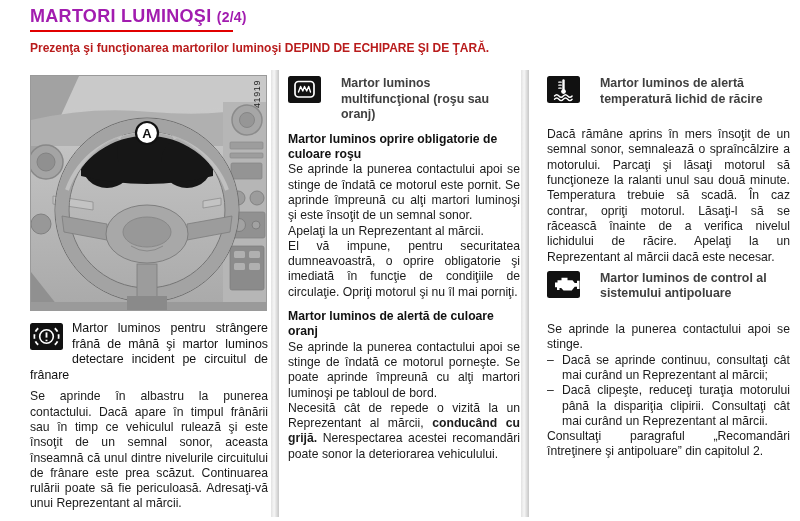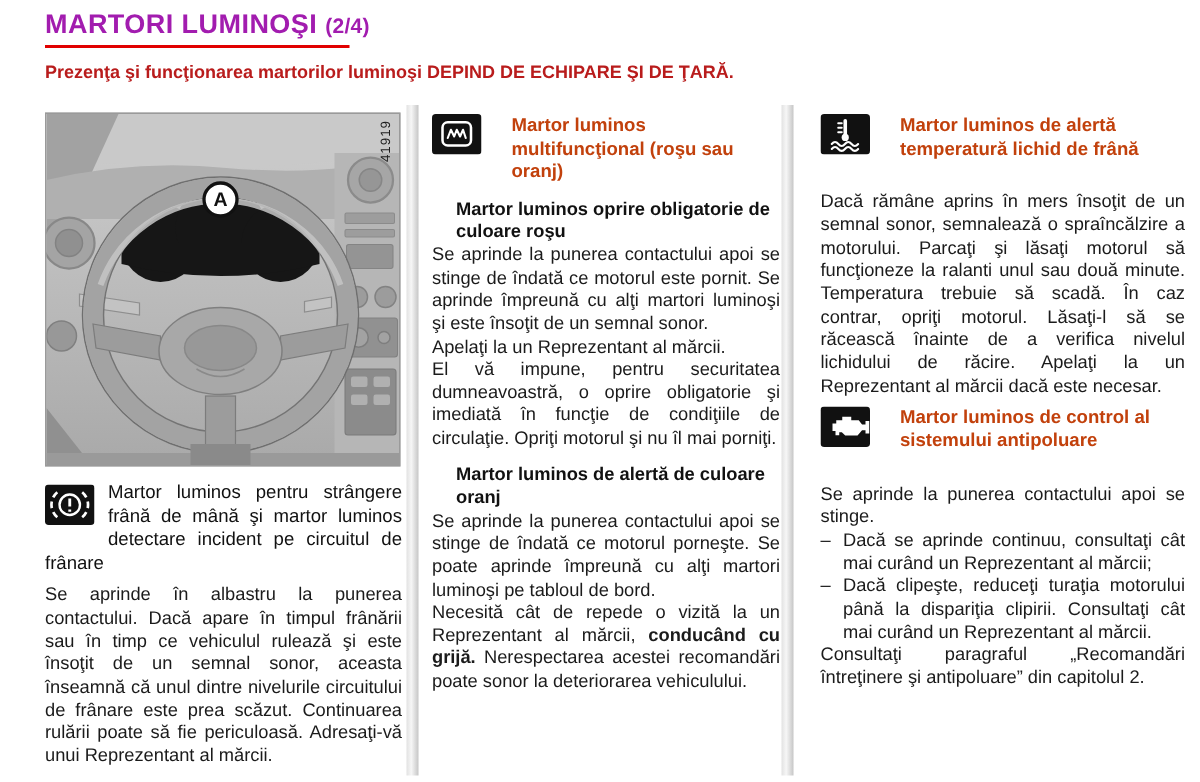--- a/index.html
+++ b/index.html
@@ -33,22 +33,22 @@
     font-size:9px;letter-spacing:.6px;color:#1c1c1c;}
 
   
   .tell-icon{display:block;width:33px;height:27px;flex:none;}
   .tell-icon svg{display:block;}
 
   
   .wrap-head{margin:0;font-size:12.4px;line-height:15.6px;font-weight:normal;text-align:justify;color:#111;}
   .wrap-head .tell-icon{float:left;margin:2px 9px 3px 0;}
   .head-row{display:flex;gap:20px;align-items:flex-start;margin:6px 0 0 0;}
-  .head-row .h{margin:0;font-size:12.4px;line-height:15.6px;font-weight:bold;text-align:left;color:#c2410c;}
-  .sub-head{font-weight:bold;text-align:left;margin:9px 0 0 16px;color:#111;}
+  .head-row .h{margin:0;font-size:12.4px;line-height:15.6px;font-weight:bold;text-align:left;color:#404040;}
+  .sub-head{font-weight:bold;text-align:left;margin:9px 0 0 0;color:#111;}
 
   
   p.body{margin:6px 0 0 0;}
   p.cont{margin:0;}
   p.tight{margin:20px 0 0 0;}
   .bold-inline{font-weight:bold;}
 
   
   .bullet{display:flex;margin:0;}
   .bullet .m{width:15px;flex:none;}
@@ -180,21 +180,21 @@
               <line x1="16.5" y1="4.5" x2="16.5" y2="13.5" stroke-width="2.4"></line>
               <circle cx="16.5" cy="15.6" r="2.4" fill="#ffffff" stroke="none"></circle>
               <line x1="11.8" y1="6.2" x2="14.2" y2="6.2" stroke-width="1.3"></line>
               <line x1="11.8" y1="9.2" x2="14.2" y2="9.2" stroke-width="1.3"></line>
               <line x1="11.8" y1="12.2" x2="14.2" y2="12.2" stroke-width="1.3"></line>
               <path d="M7.5 20 q2.2 -2.6 4.4 0 t4.4 0 t4.4 0 t4.4 0" stroke-width="1.4"></path>
               <path d="M7.5 23.3 q2.2 -2.6 4.4 0 t4.4 0 t4.4 0 t4.4 0" stroke-width="1.4"></path>
             </g>
           </svg>
         </span>
-      <h3 class="h">Martor luminos de alertă temperatură lichid de frână</h3>
+      <h3 class="h">Martor luminos de alertă temperatură lichid de răcire</h3>
     </div>
     <p class="tight">Dacă rămâne aprins în mers însoţit de un semnal sonor, semnalează o spraîncălzire a motorului. Parcaţi şi lăsaţi motorul să funcţioneze la ralanti unul sau două minute. Temperatura trebuie să scadă. În caz contrar, opriţi motorul. Lăsaţi-l să se răcească înainte de a verifica nivelul lichidului de răcire. Apelaţi la un Reprezentant al mărcii dacă este necesar.</p>
 
     <div class="head-row">
       <span class="tell-icon">
           <svg width="33" height="27" viewBox="0 0 33 27">
             <rect width="33" height="27" rx="2.5" fill="#111111"></rect>
             <path fill="#ffffff" d="M10.5,9.2 h4 V6.8 h6 V9.2 h5 l2.2,2.8 h2.3 V9.7 h2.5 v8.3 H30 v-2.2 h-2.3 l-3,3.6 h-8.2 l-2.3,-2.3 h-1.7 v2 h-2.5 v-2.8 H8 v-4.9 h2.5 z"></path>
           </svg>
         </span>

